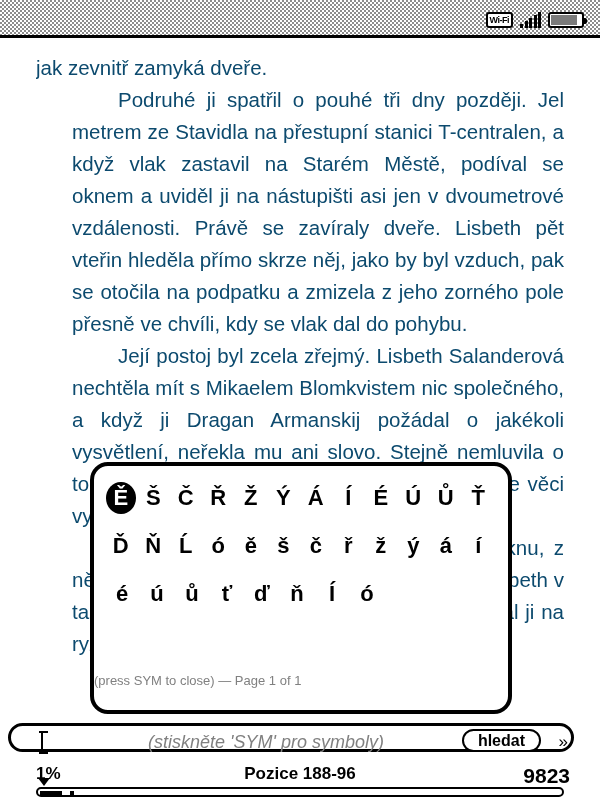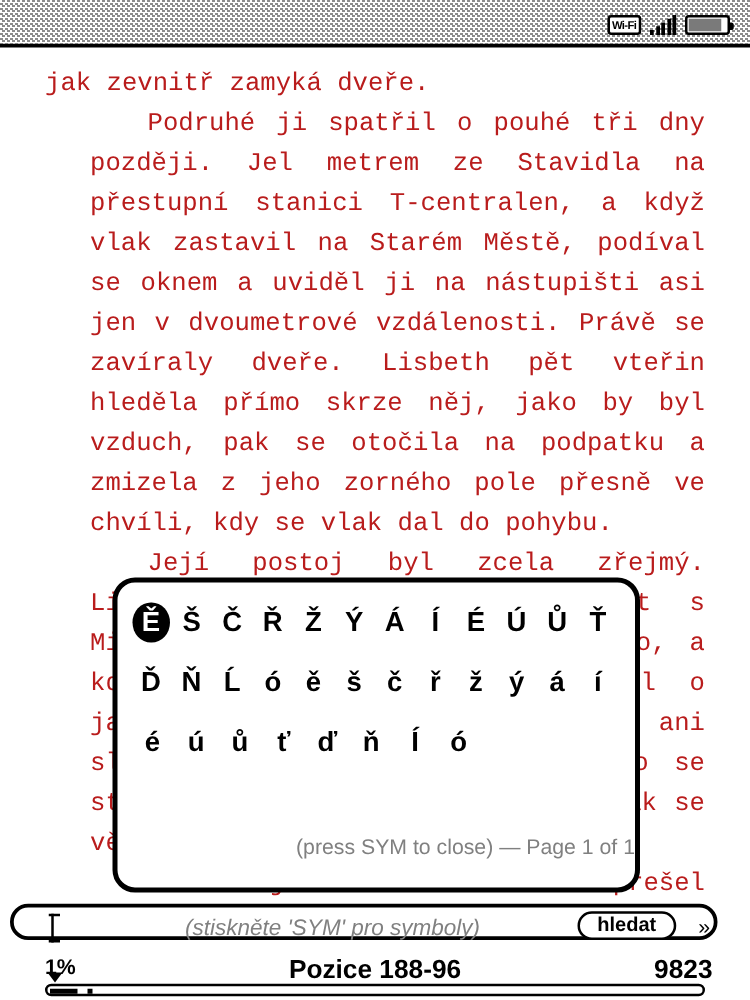--- a/index.html
+++ b/index.html
@@ -105,24 +105,24 @@
     background: #7a7a7a;
   }
 
   
   #page-body {
     position: absolute;
     left: 36px;
     top: 52px;
     width: 528px;
     height: 672px;
-    font-family: Liberation Mono, monospace;
+    font-family: Liberation Sans, sans-serif;
     font-size: 20.5px;
     line-height: 32px;
-    color: #b91c1c;
+    color: #0c4a6e;
     overflow: hidden;
   }
   #page-body p {
     margin: 0;
     text-align: justify;
     text-justify: inter-word;
   }
   #page-body p.indent {
     text-indent: 46px;
     margin-left: 36px;
@@ -172,23 +172,23 @@
   }
   .sym-cell.selected {
     background: #000;
     color: #fff;
   }
   #sym-footer {
     position: absolute;
     left: 0;
     right: 0;
     bottom: 22px;
-    text-align: right;
-    font-family: "Liberation Sans", sans-serif;
-    font-size: 17px;
+    text-align: left;
+    font-family: "Liberation Sans", sans-serif;
+    font-size: 13px;
     color: #808080;
   }
 
   
   #search-bar {
     position: absolute;
     left: 8px;
     top: 723px;
     width: 566px;
     height: 29px;
@@ -272,21 +272,21 @@
     top: 2px;
     font-size: 17px;
     font-weight: bold;
   }
   #footer-position {
     position: absolute;
     left: 0;
     right: 0;
     top: 2px;
     text-align: center;
-    font-size: 21px;
+    font-size: 17px;
     font-weight: bold;
   }
   #footer-locations {
     position: absolute;
     right: 30px;
     top: 2px;
     font-size: 21px;
     font-weight: bold;
   }
   #progress-track {

